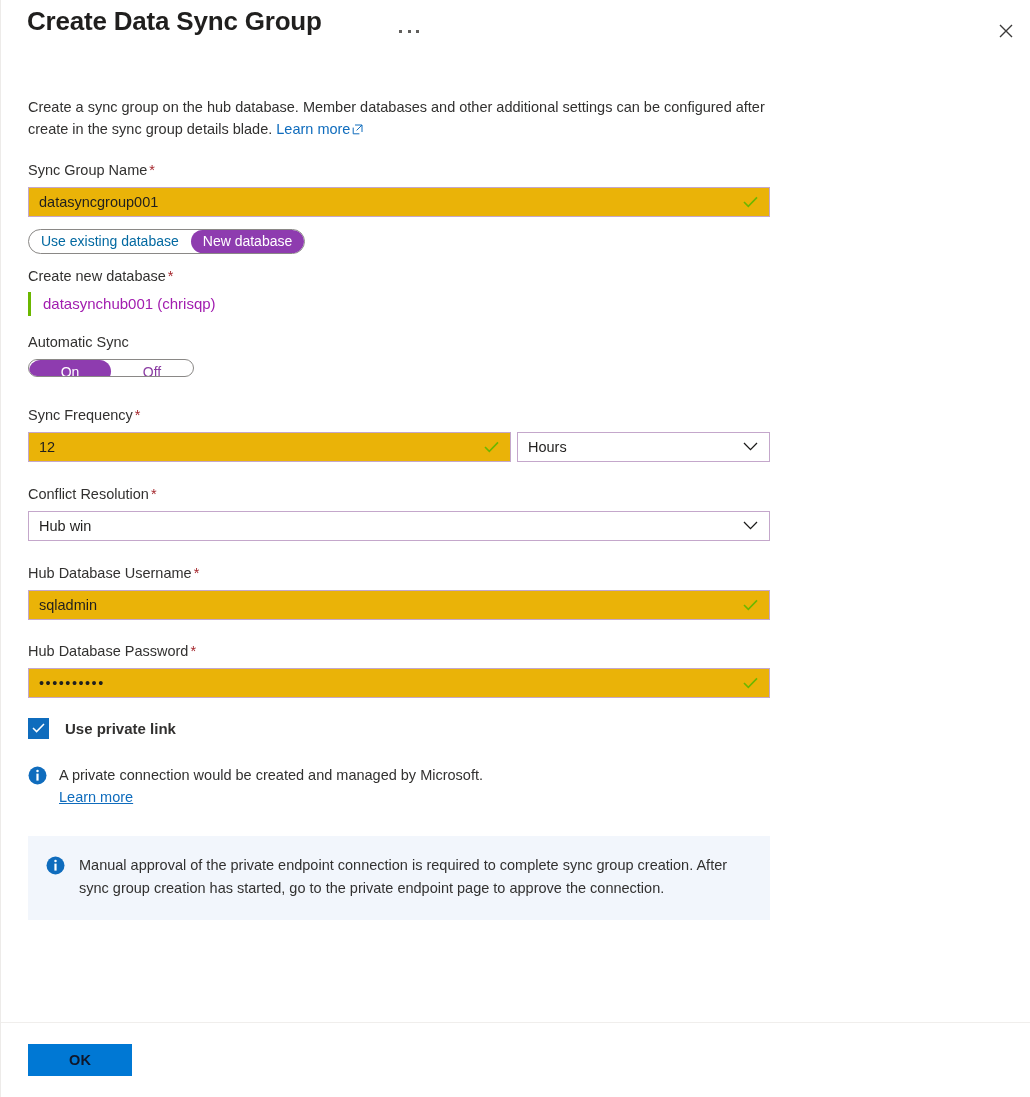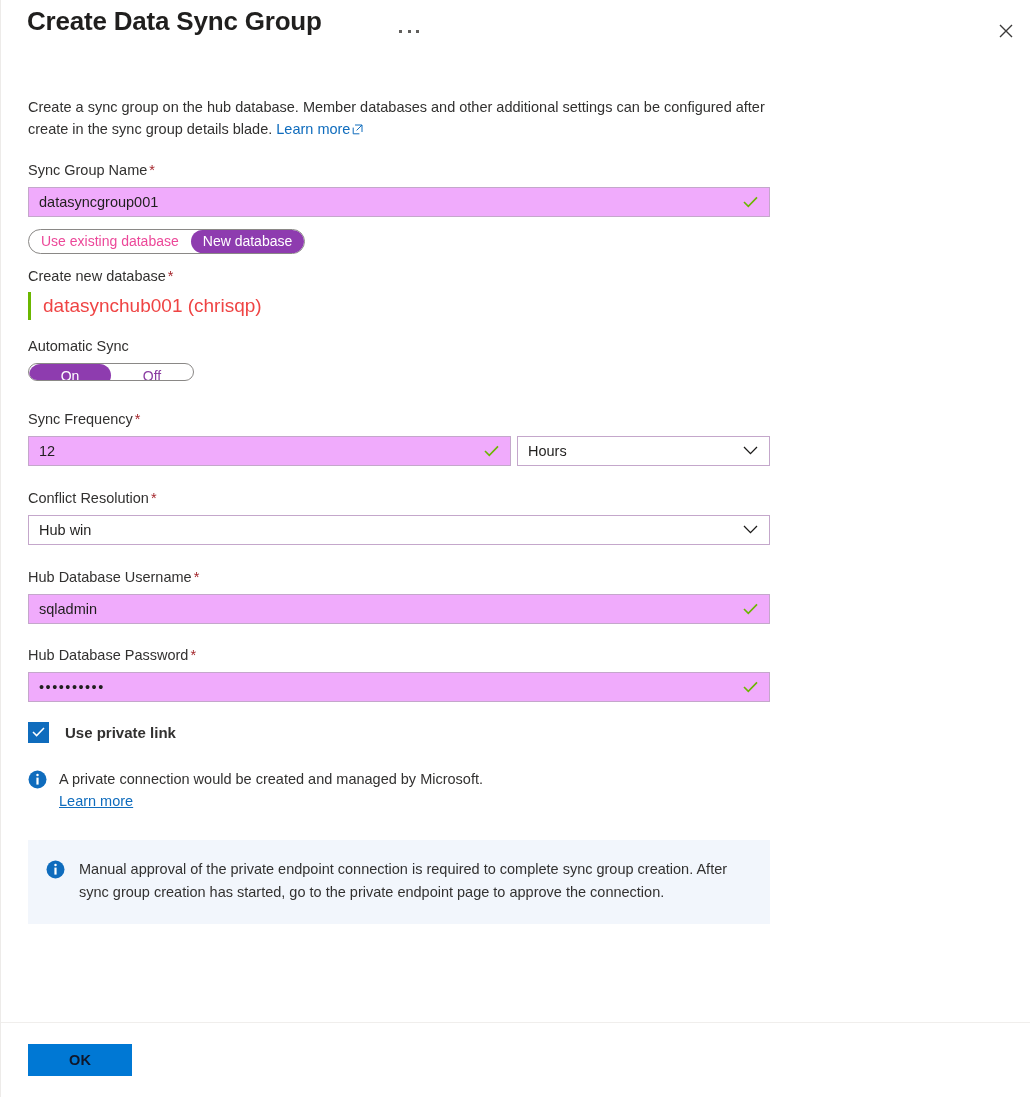--- a/index.html
+++ b/index.html
@@ -120,21 +120,21 @@
     font-size: 14.5px;
     margin-left: 2px;
   }
 
   .input-row { display: flex; align-items: stretch; }
 
   .tb {
     position: relative;
     height: 30px;
     border: 1px solid #c4a7cb;
-    background: #f0abfc;
+    background: #eab308;
     display: flex;
     align-items: center;
   }
   .tb input, .tb .valtext {
     border: none;
     outline: none;
     flex: 1 1 auto;
     height: 100%;
     font-family: "Liberation Sans", sans-serif;
     font-size: 14.5px;
@@ -161,21 +161,21 @@
     border-radius: 13px;
     padding: 0;
     margin: 12px 0 0 0;
     overflow: hidden;
     background: #ffffff;
   }
   .pill .opt {
     font-size: 14px;
     line-height: 23px;
     padding: 0 12px;
-    color: #ec4899;
+    color: #0369a1;
     border-radius: 13px;
     cursor: pointer;
     white-space: nowrap;
     height: 23px;
     display: flex;
     align-items: center;
   }
   .pill .opt.sel {
     background: #8a2be2;
     background: #8e3caf;
@@ -191,22 +191,22 @@
     display: block;
   }
 
   .picked {
     border-left: 3px solid #6bb700;
     padding: 3px 0 3px 12px;
     margin-bottom: 0;
     display: inline-block;
   }
   .picked a {
-    font-size: 19px;
-    color: #ef4444;
+    font-size: 15px;
+    color: #a21caf;
     text-decoration: none;
     cursor: pointer;
   }
 
   
   .onoff {
     display: inline-flex;
     align-items: flex-start;
     height: 18px;
     border: 1px solid #8a8886;

